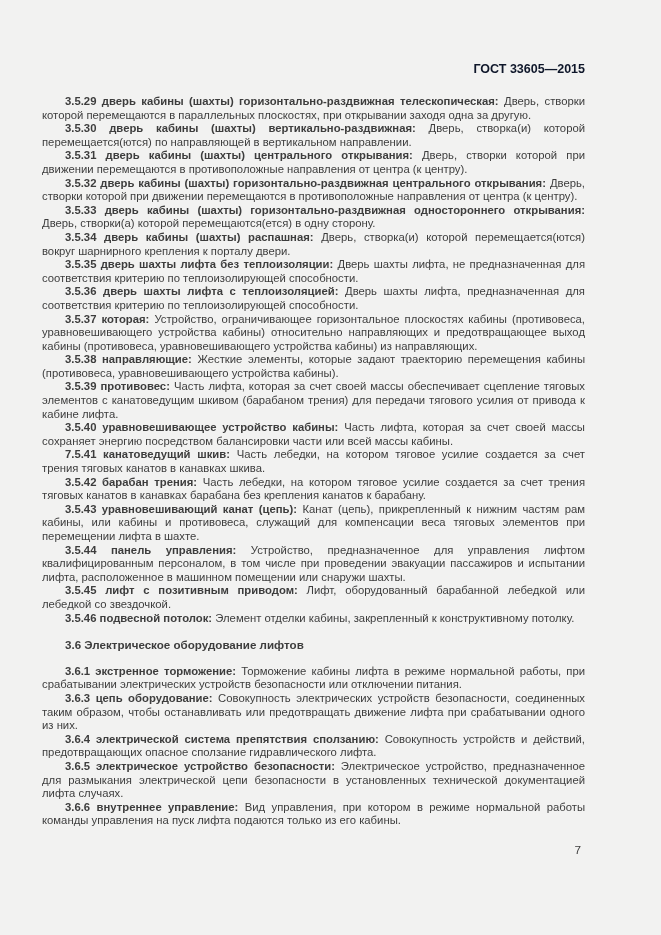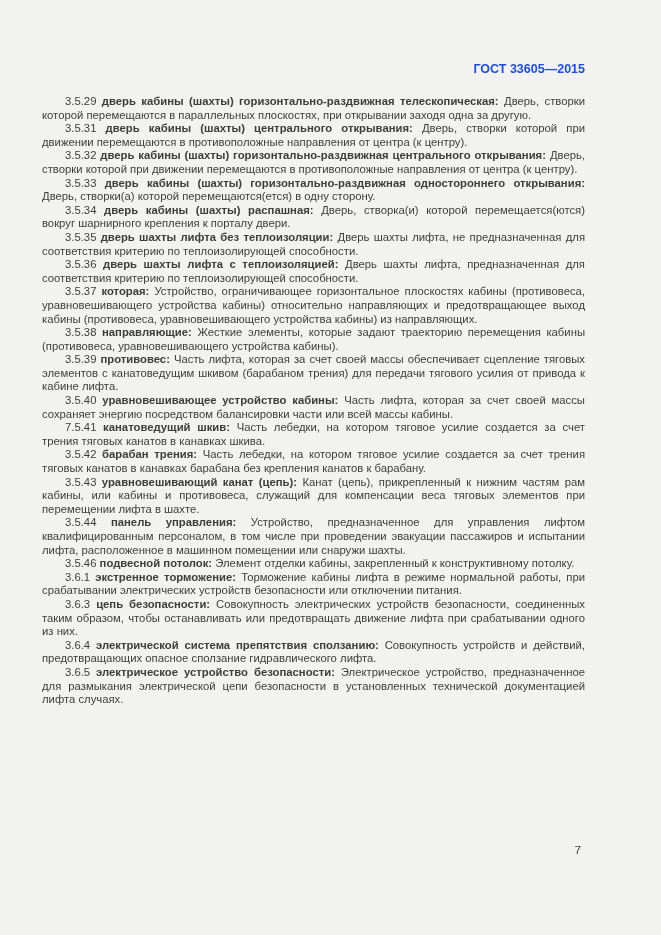--- a/index.html
+++ b/index.html
@@ -16,33 +16,33 @@
     position: absolute;
     left: 42px;
     top: 62px;
     width: 543px;
   }
   .running-header {
     text-align: right;
     font-weight: bold;
     font-size: 12.5px;
     line-height: 15px;
-    color: #1d4ed8;
+    color: #0f172a;
     margin: 0 0 18px 0;
   }
   .doc-body {
     font-size: 11.3px;
     line-height: 13.6px;
     text-align: justify;
   }
   .para {
     margin: 0;
     text-indent: 23px;
   }
-  .num { font-weight: normal; }
+  .num { font-weight: bold; }
   .term { font-weight: bold; }
   .heading {
     margin: 13px 0;
     font-weight: bold;
     font-size: 11.6px;
     text-indent: 23px;
     text-align: left;
   }
   .page-number {
     position: absolute;
@@ -55,20 +55,21 @@
   }
 </style>
 </head>
 <body>
 
 <div class="textblock">
   <div class="running-header">ГОСТ 33605—2015</div>
   <div class="doc-body">
   <p class="para"><span class="num">3.5.29</span> <span class="term">дверь кабины (шахты) горизонтально-раздвижная телескопическая:</span> <span class="def">Дверь, створки которой перемещаются в параллельных плоскостях, при открывании заходя одна за другую.</span></p>
 
+  <p class="para"><span class="num">3.5.30</span> <span class="term">дверь кабины (шахты) вертикально-раздвижная:</span> <span class="def">Дверь, створка(и) которой перемещается(ются) по направляющей в вертикальном направлении.</span></p>
 
   <p class="para"><span class="num">3.5.31</span> <span class="term">дверь кабины (шахты) центрального открывания:</span> <span class="def">Дверь, створки которой при движении перемещаются в противоположные направления от центра (к центру).</span></p>
 
   <p class="para"><span class="num">3.5.32</span> <span class="term">дверь кабины (шахты) горизонтально-раздвижная центрального открывания:</span> <span class="def">Дверь, створки которой при движении перемещаются в противоположные направления от центра (к центру).</span></p>
 
   <p class="para"><span class="num">3.5.33</span> <span class="term">дверь кабины (шахты) горизонтально-раздвижная одностороннего открывания:</span> <span class="def">Дверь, створки(а) которой перемещаются(ется) в одну сторону.</span></p>
 
   <p class="para"><span class="num">3.5.34</span> <span class="term">дверь кабины (шахты) распашная:</span> <span class="def">Дверь, створка(и) которой перемещается(ются) вокруг шарнирного крепления к порталу двери.</span></p>
 
   <p class="para"><span class="num">3.5.35</span> <span class="term">дверь шахты лифта без теплоизоляции:</span> <span class="def">Дверь шахты лифта, не предназначенная для соответствия критерию по теплоизолирующей способности.</span></p>
@@ -84,29 +85,32 @@
   <p class="para"><span class="num">3.5.40</span> <span class="term">уравновешивающее устройство кабины:</span> <span class="def">Часть лифта, которая за счет своей массы сохраняет энергию посредством балансировки части или всей массы кабины.</span></p>
 
   <p class="para"><span class="num">7.5.41</span> <span class="term">канатоведущий шкив:</span> <span class="def">Часть лебедки, на котором тяговое усилие создается за счет трения тяговых канатов в канавках шкива.</span></p>
 
   <p class="para"><span class="num">3.5.42</span> <span class="term">барабан трения:</span> <span class="def">Часть лебедки, на котором тяговое усилие создается за счет трения тяговых канатов в канавках барабана без крепления канатов к барабану.</span></p>
 
   <p class="para"><span class="num">3.5.43</span> <span class="term">уравновешивающий канат (цепь):</span> <span class="def">Канат (цепь), прикрепленный к нижним частям рам кабины, или кабины и противовеса, служащий для компенсации веса тяговых элементов при перемещении лифта в шахте.</span></p>
 
   <p class="para"><span class="num">3.5.44</span> <span class="term">панель управления:</span> <span class="def">Устройство, предназначенное для управления лифтом квалифицированным персоналом, в том числе при проведении эвакуации пассажиров и испытании лифта, расположенное в машинном помещении или снаружи шахты.</span></p>
 
+  <p class="para"><span class="num">3.5.45</span> <span class="term">лифт с позитивным приводом:</span> <span class="def">Лифт, оборудованный барабанной лебедкой или лебедкой со звездочкой.</span></p>
 
   <p class="para"><span class="num">3.5.46</span> <span class="term">подвесной потолок:</span> <span class="def">Элемент отделки кабины, закрепленный к конструктивному потолку.</span></p>
 
+  <p class="heading">3.6  Электрическое оборудование лифтов</p>
 
   <p class="para"><span class="num">3.6.1</span> <span class="term">экстренное торможение:</span> <span class="def">Торможение кабины лифта в режиме нормальной работы, при срабатывании электрических устройств безопасности или отключении питания.</span></p>
 
 
-  <p class="para"><span class="num">3.6.3</span> <span class="term">цепь безопасности:</span> <span class="def">Совокупность электрических устройств безопасности, соединенных таким образом, чтобы останавливать или предотвращать движение лифта при срабатывании одного из них.</span></p>
+  <p class="para"><span class="num">3.6.3</span> <span class="term">цепь оборудование:</span> <span class="def">Совокупность электрических устройств безопасности, соединенных таким образом, чтобы останавливать или предотвращать движение лифта при срабатывании одного из них.</span></p>
 
   <p class="para"><span class="num">3.6.4</span> <span class="term">электрической система препятствия сползанию:</span> <span class="def">Совокупность устройств и действий, предотвращающих опасное сползание гидравлического лифта.</span></p>
 
   <p class="para"><span class="num">3.6.5</span> <span class="term">электрическое устройство безопасности:</span> <span class="def">Электрическое устройство, предназначенное для размыкания электрической цепи безопасности в установленных технической документацией лифта случаях.</span></p>
 
+  <p class="para"><span class="num">3.6.6</span> <span class="term">внутреннее управление:</span> <span class="def">Вид управления, при котором в режиме нормальной работы команды управления на пуск лифта подаются только из его кабины.</span></p>
 </div>
 </div>
 
 <div class="page-number">7</div>
 
 </body></html>

